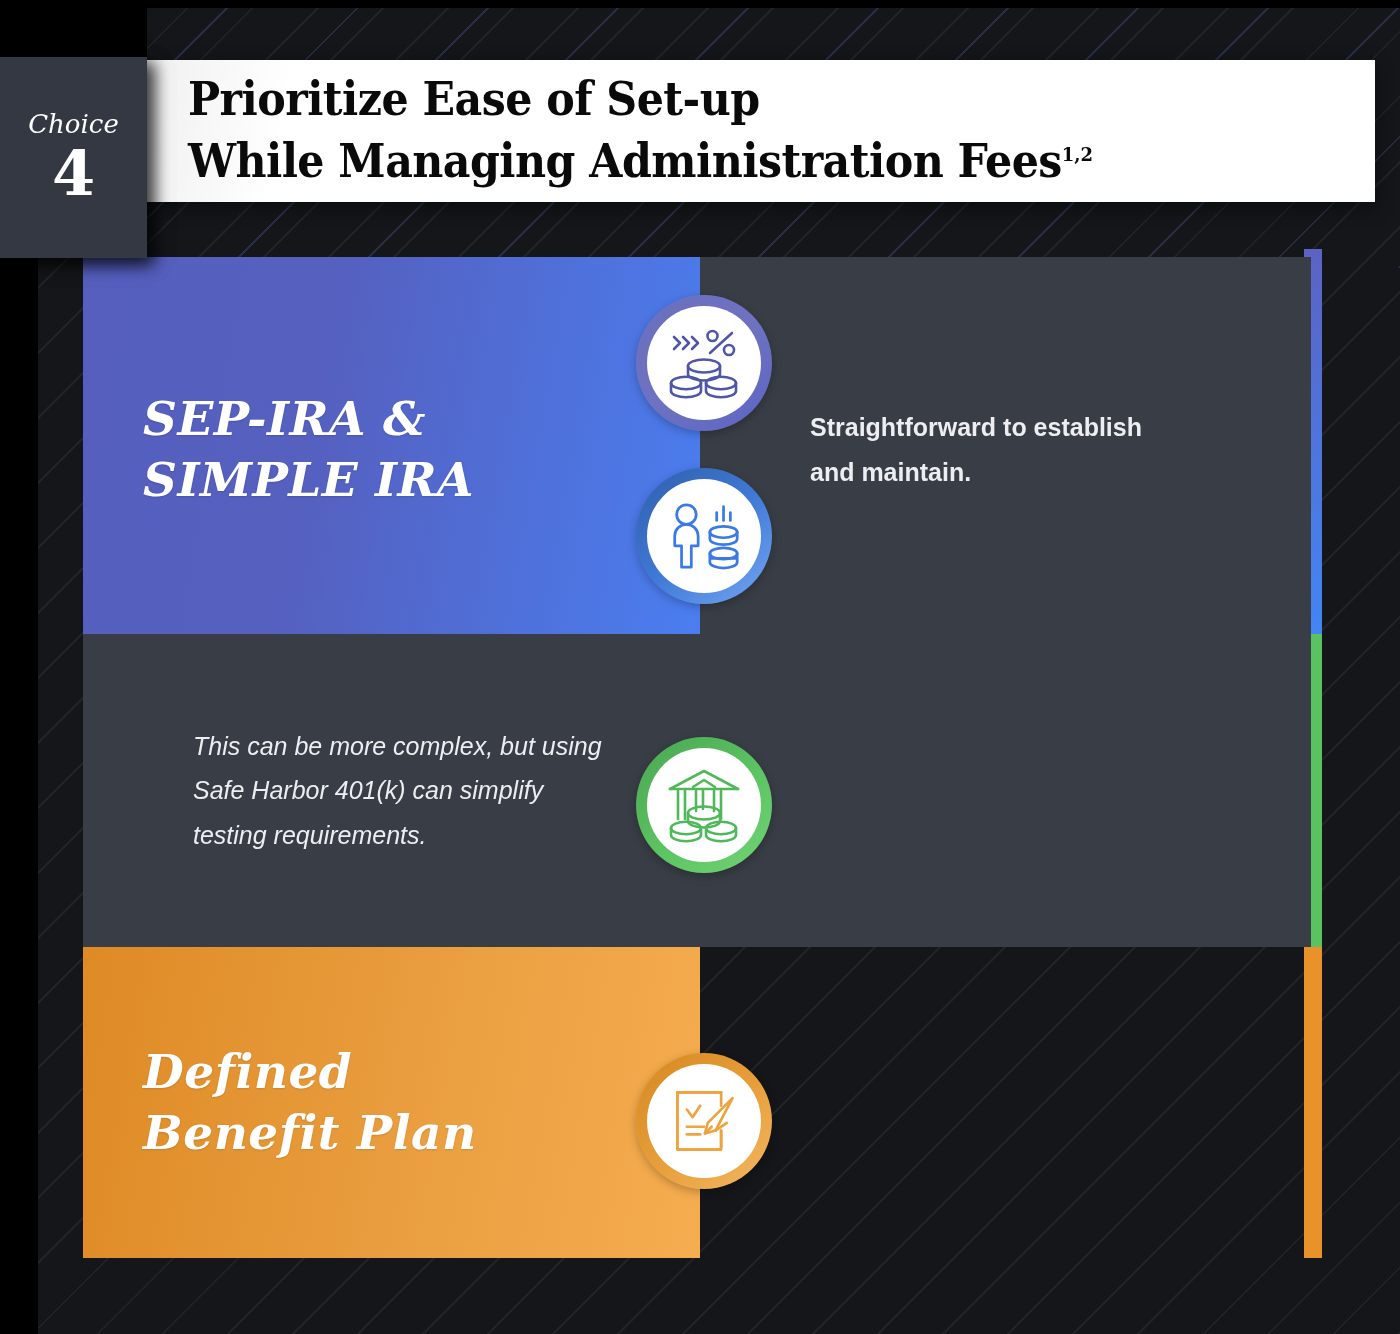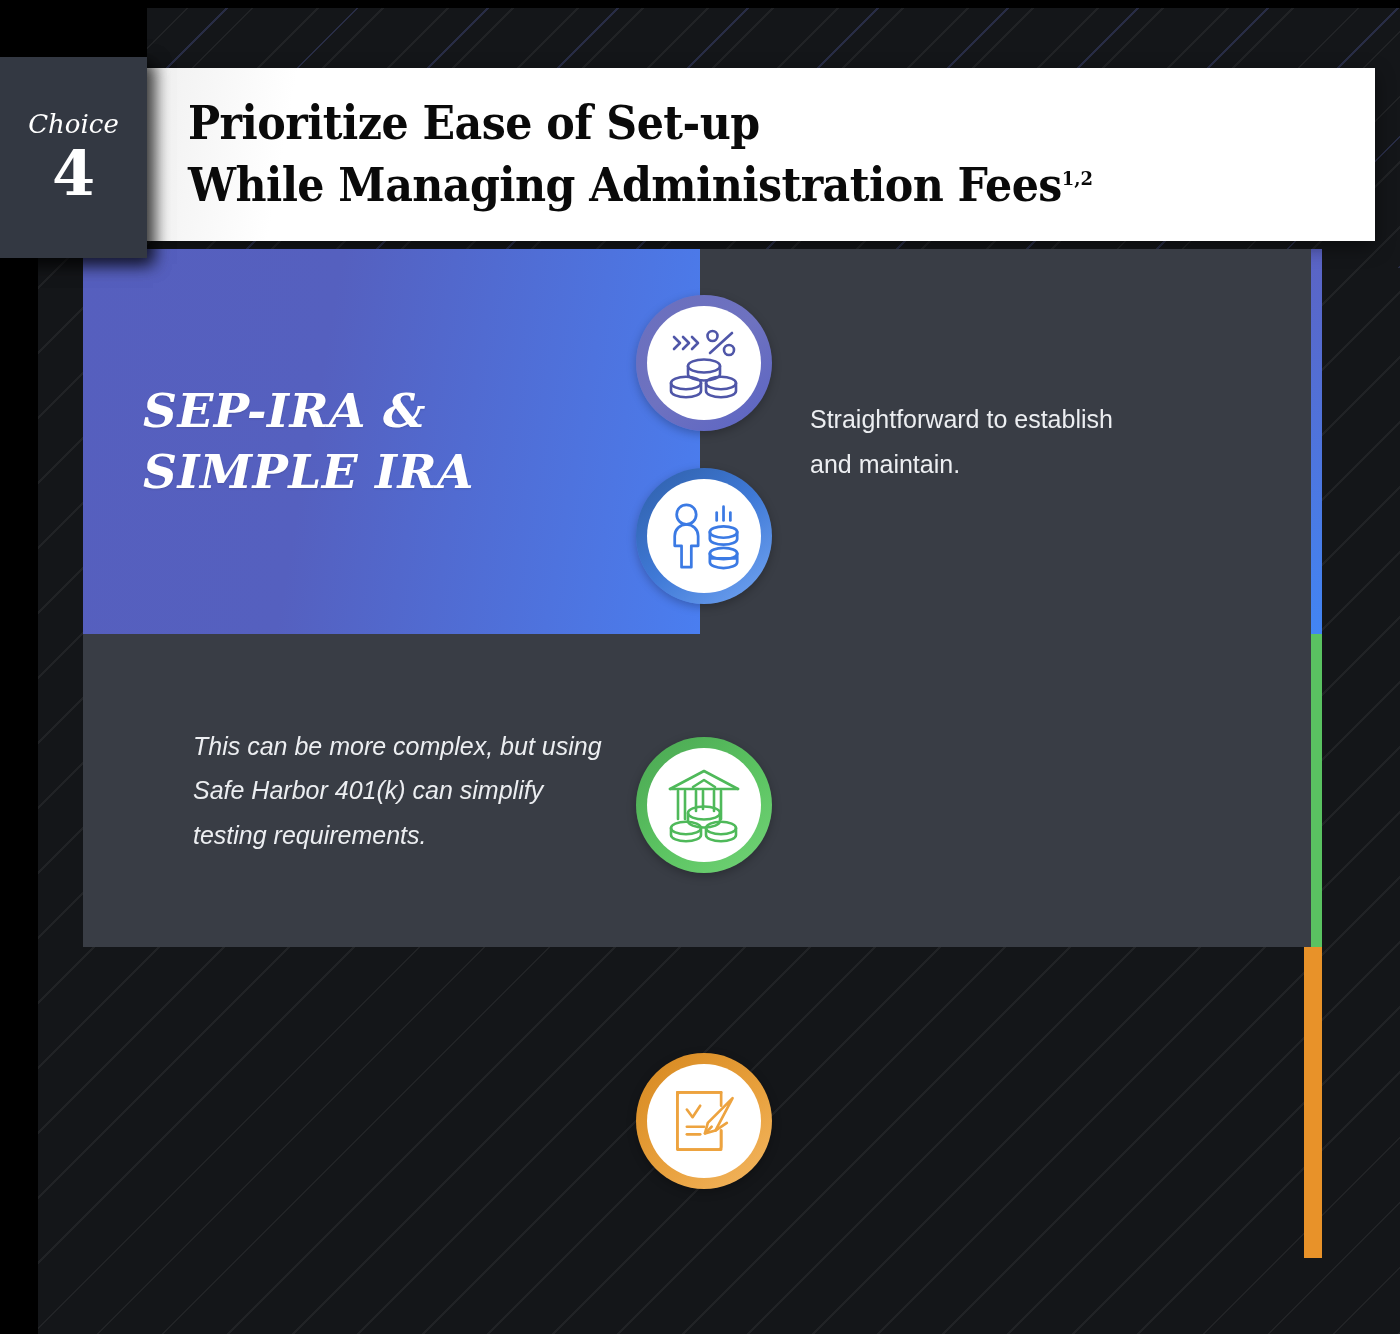--- a/index.html
+++ b/index.html
@@ -60,23 +60,23 @@
   }
   .accent-seg { width: 100%; }
   .accent-blue   { flex: 0 0 385px; background: linear-gradient(180deg,#5b63c4 0%,#4285f4 100%); }
   .accent-green  { flex: 0 0 313px; background: #5ac261; }
   .accent-orange { flex: 1 1 auto;  background: #e89229; }
 
   
   .header-bar {
     position: absolute;
     left: 147px;
-    top: 68px;
+    top: 60px;
     width: 1228px;
-    height: 173px;
+    height: 142px;
     background: linear-gradient(100deg,#f0f0f0 0%,#ffffff 12%,#ffffff 100%);
     box-shadow: 0 6px 18px rgba(0,0,0,.45);
     display: flex;
     align-items: center;
   }
   .header-title {
     padding-left: 44px;
     color: #0a0a0a;
     font-family: "DejaVu Serif", serif;
     font-weight: bold;
@@ -132,21 +132,21 @@
     top: 249px;
     width: 1228px;
     height: 1009px;
   }
   .row {
     position: absolute;
     left: 0;
     width: 100%;
     display: flex;
   }
-  .row-1 { top: 0px;   height: 385px; }
+  .row-1 { top: 8px;   height: 385px; }
   .row-2 { top: 385px; height: 313px; }
   .row-3 { top: 698px; height: 311px; }
 
   .left-cell {
     width: 617px;
     display: flex;
     align-items: center;
     padding-left: 60px;
     position: relative;
   }
@@ -167,21 +167,21 @@
   }
   .plan-name.small { font-size: 44px; }
 
   .right-cell {
     flex: 1 1 auto;
     display: flex;
     align-items: center;
     padding-left: 110px;
     padding-right: 40px;
   }
-  .right-1 { background: #393d45; }
+  .right-1 { background: #393d45; font-weight: bold; }
   .right-2 { background: #393d45; font-style: italic; }
   .right-3 { background: #2e313a; }
 
   .desc {
     color: #eceef1;
     font-size: 25px;
     line-height: 1.78;
     white-space: pre-line;
     font-family: "Liberation Sans", sans-serif;
   }
@@ -259,20 +259,24 @@
 
     <div class="row row-2">
       <div class="right-cell right-2">
         <div class="desc">This can be more complex, but using
 Safe Harbor 401(k) can simplify
 testing requirements.</div>
       </div>
     </div>
 
     <div class="row row-3">
+      <div class="left-cell left-3">
+        <div class="plan-name">Defined
+Benefit Plan</div>
+      </div>
     </div>
 
     <div class="icon-badge ib-1">
       <div class="icon-inner">
         <svg width="84" height="84" viewBox="0 0 84 84" fill="none" stroke="#4f56a8" stroke-width="2.6" stroke-linecap="round" stroke-linejoin="round">
 
           <polyline points="12,16 18,22 12,28"></polyline>
           <polyline points="21,16 27,22 21,28"></polyline>
           <polyline points="30,16 36,22 30,28"></polyline>
 

